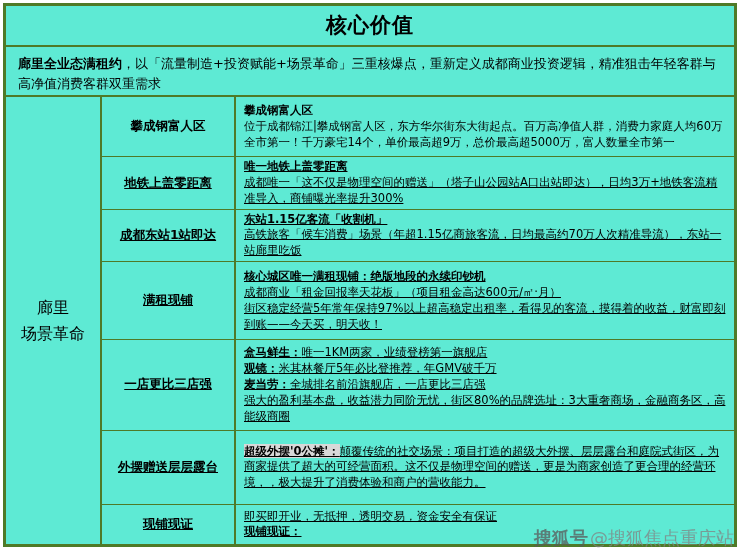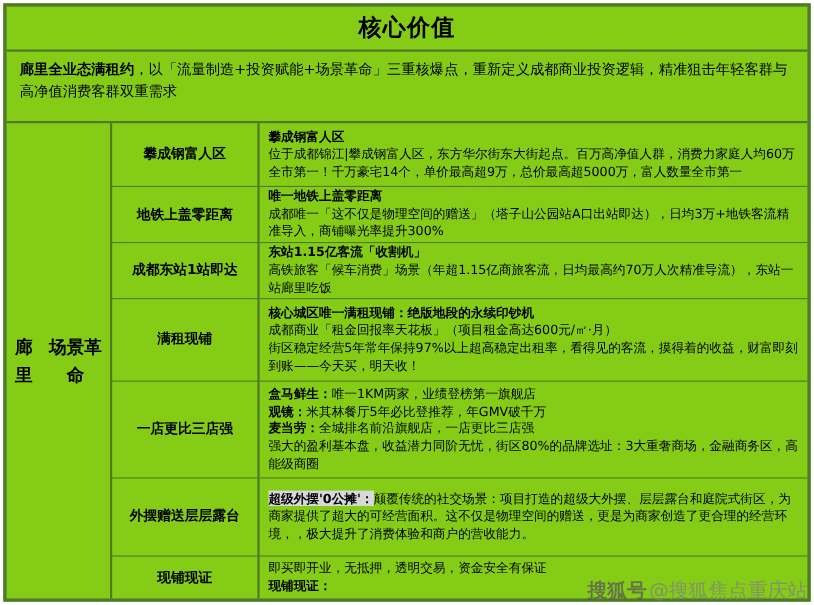--- a/index.html
+++ b/index.html
@@ -4,53 +4,53 @@
 <style>
   :root{ --bc:#4f7a28; }
   *{box-sizing:border-box;}
   html,body{margin:0;padding:0;}
   body{
     width:740px;height:550px;background:#fff;position:relative;overflow:hidden;
     font-family:"DejaVu Sans","Liberation Sans",sans-serif;color:#000;
   }
   .page{
     position:absolute;inset:3px;border:3px solid var(--bc);
-    display:flex;flex-direction:column;background:#84cc16;
+    display:flex;flex-direction:column;background:#5eead4;
   }
   .title-bar{
     border-bottom:2px solid var(--bc);
     text-align:center;font-size:21px;font-weight:bold;
     padding:5px 0 6px 0;flex:0 0 auto;letter-spacing:1px;
   }
   .intro{
     border-bottom:2px solid var(--bc);
-    padding:7px 12px 16px 12px;font-size:13px;line-height:1.55;flex:0 0 auto;
+    padding:7px 12px 1px 12px;font-size:13px;line-height:1.55;flex:0 0 auto;
   }
   .intro .lead{font-weight:bold;}
   .grid{
     flex:1 1 auto;display:grid;
     grid-template-columns:96px 134px 1fr;
     grid-template-rows:62fr 55fr 55fr 82fr 95fr 78fr 42fr;
     min-height:0;
   }
   .side{
     grid-column:1;grid-row:1/8;border-right:2px solid var(--bc);
-    display:flex;flex-direction:row;align-items:center;justify-content:center;
-    font-weight:bold;font-size:16px;line-height:1.6;text-align:center;
+    display:flex;flex-direction:column;align-items:center;justify-content:center;
+    font-weight:normal;font-size:16px;line-height:1.6;text-align:center;
   }
   .hdr{
     grid-column:2;border-right:2px solid var(--bc);
     display:flex;align-items:center;justify-content:center;
     font-weight:bold;font-size:12.5px;text-align:center;padding:2px 4px;overflow:hidden;
   }
   .cnt{
     grid-column:3;padding:3px 8px;font-size:11.5px;line-height:1.38;
     display:flex;flex-direction:column;justify-content:center;overflow:hidden;
   }
-  .bt{border-top:1.5px solid var(--bc);}
+  .bt{border-top:1.5px solid var(--bc);text-decoration:underline;}
   .b{font-weight:bold;}
   .hl{font-weight:bold;background:#d8d8d8;margin-top:17px;}
   .watermark{
     position:absolute;right:6px;bottom:3px;font-size:18px;line-height:1;
     display:flex;align-items:flex-start;gap:2px;pointer-events:none;
   }
   .wm-logo{font-weight:bold;color:rgba(90,90,90,0.75);}
   .wm-text{color:rgba(130,130,130,0.75);}
 </style>
 </head>

